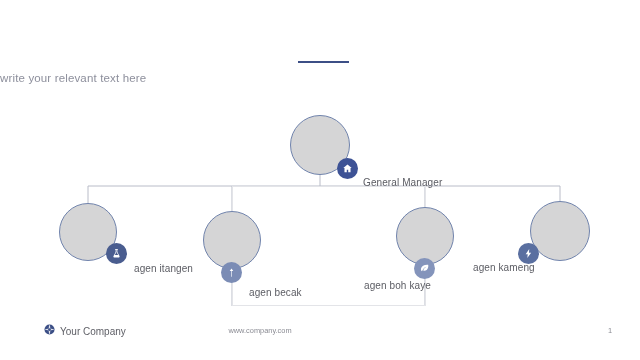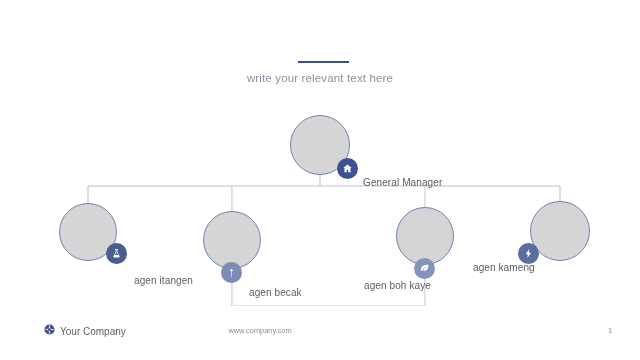--- a/index.html
+++ b/index.html
@@ -27,21 +27,21 @@
     top: 61px;
     width: 51px;
     height: 2px;
     background: #3c4f86;
   }
   .title-text {
     position: absolute;
     left: 0;
     top: 72px;
     width: 640px;
-    text-align: center;
+    text-align: left;
     font-size: 11.5px;
     color: #8d8f9c;
     letter-spacing: 0.15px;
     white-space: nowrap;
   }
 
   
   .wire {
     position: absolute;
     left: 0;
@@ -164,21 +164,21 @@
   <div class="node-label" style="left:363px; top:177px;">General Manager</div>
 
   <div class="node" style="left:59px; top:203px; width:58px; height:58px;"></div>
 
   <div class="badge" style="left:106px; top:243px; width:21px; height:21px; background:#4a5d8f;">
     <svg width="11" height="11" viewBox="0 0 24 24" fill="#ffffff">
       <path d="M9 2h6v1.6h-1.1v5.1l4.6 8.6c.8 1.5-.2 3.3-1.9 3.3H7.4c-1.7 0-2.7-1.8-1.9-3.3l4.6-8.6V3.6H9V2zm2.6 1.6v5.5L8.3 15.4h7.4l-3.3-6.3V3.6h-0.8z"></path>
     </svg>
   </div>
 
-  <div class="node-label" style="left:134px; top:263px;margin-top:12px;">agen itangen</div>
+  <div class="node-label" style="left:134px; top:263px;">agen itangen</div>
 
   <div class="node" style="left:203px; top:211px; width:58px; height:58px;"></div>
 
   <div class="badge" style="left:221px; top:262px; width:21px; height:21px; background:#7b8cb5;">
     <svg width="11" height="11" viewBox="0 0 24 24" fill="#ffffff">
       <path d="M11.3 21V8.6H8.1l3.9-5.6 3.9 5.6h-3.2V21h-1.4z"></path>
     </svg>
   </div>
 
   <div class="node-label" style="left:249px; top:287px;">agen becak</div>

